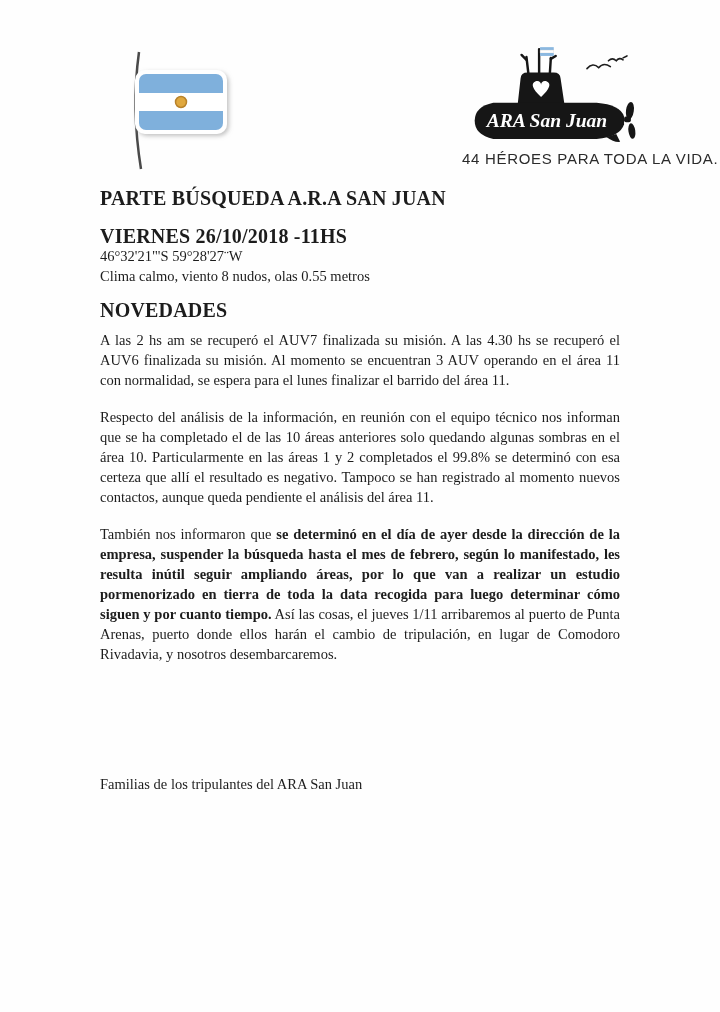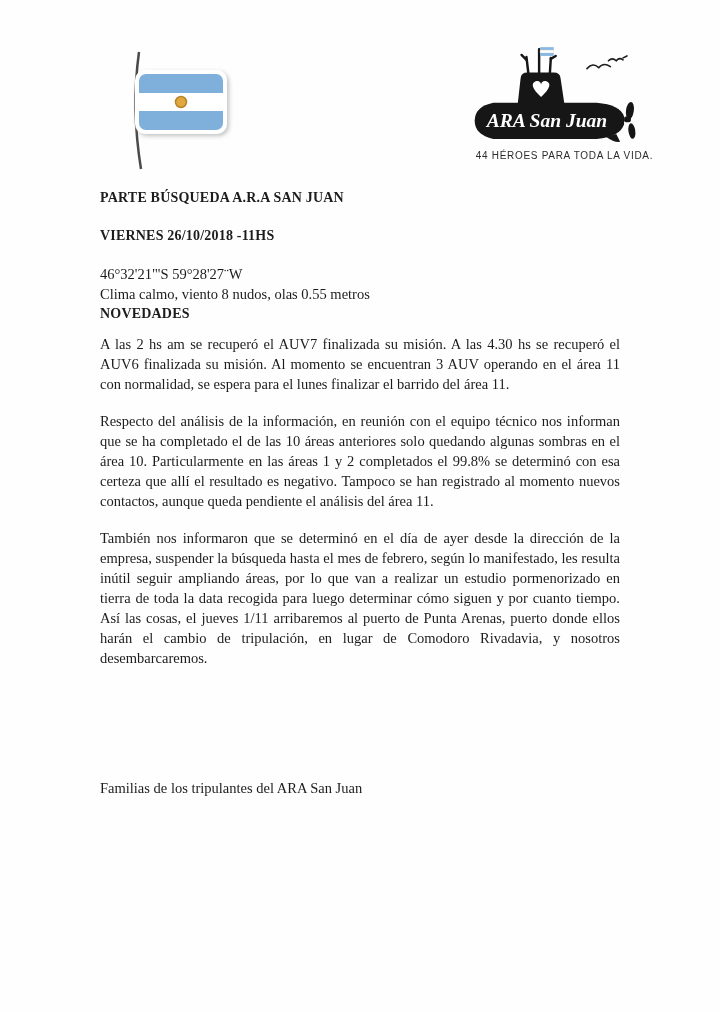--- a/index.html
+++ b/index.html
@@ -9,39 +9,39 @@
     width: 720px;
     height: 1012px;
     background: #fefefe;
     font-family: "Liberation Serif", serif;
     color: #1c1c1c;
     overflow: hidden;
   }
   
   .header { position: relative; height: 188px; }
   .flag-wrap { position: absolute; left: 126px; top: 48px; width: 108px; height: 125px; }
-  .logo-wrap { position: absolute; left: 462px; top: 44px; width: 205px; text-align: center; }
+  .logo-wrap { position: absolute; left: 462px; top: 44px; width: 205px; text-align: right; }
   .logo-tagline {
     margin-top: 2px;
     font-family: "Liberation Sans", sans-serif;
-    font-size: 10px;
+    font-size: 15px;
     letter-spacing: 0.7px;
     color: #2b2b2b;
     white-space: nowrap;
   }
   
   .content { margin: 0 100px; width: 520px; font-size: 14.5px; line-height: 20px; }
-  .h-line { font-weight: bold; font-size: 14px; letter-spacing: 0.2px; }
+  .h-line { font-weight: bold; font-size: 20px; letter-spacing: 0.2px; }
   .title { margin-bottom: 18px; }
-  .date-line { margin-bottom: 18px; }
+  .date-line { }
   .nav-heading { margin-bottom: 11px; }
   .nav-block div { line-height: 20px; }
-  .news-heading { margin-bottom: 10px; }
+  .news-heading { margin-top: 14px; margin-bottom: 10px; }
   .para { text-align: justify; margin-bottom: 17px; }
-  .para b { font-weight: normal; margin-top: 21px; }
+  .para b { font-weight: bold; margin-top: 21px; }
   .signature { margin-top: 110px; }
 </style>
 </head>
 <body>
 
 <div class="page">
 
   <div class="header">
 
     <div class="flag-wrap" ,="">

